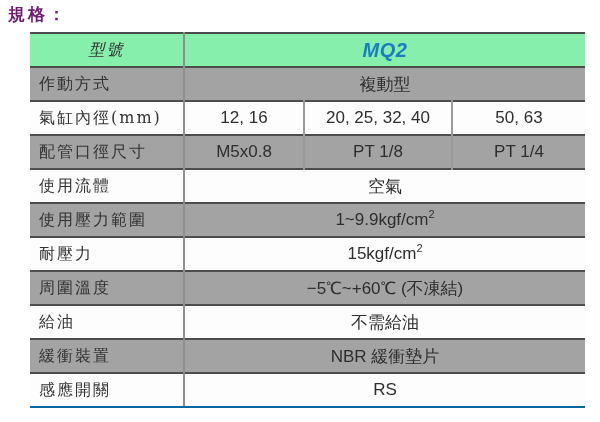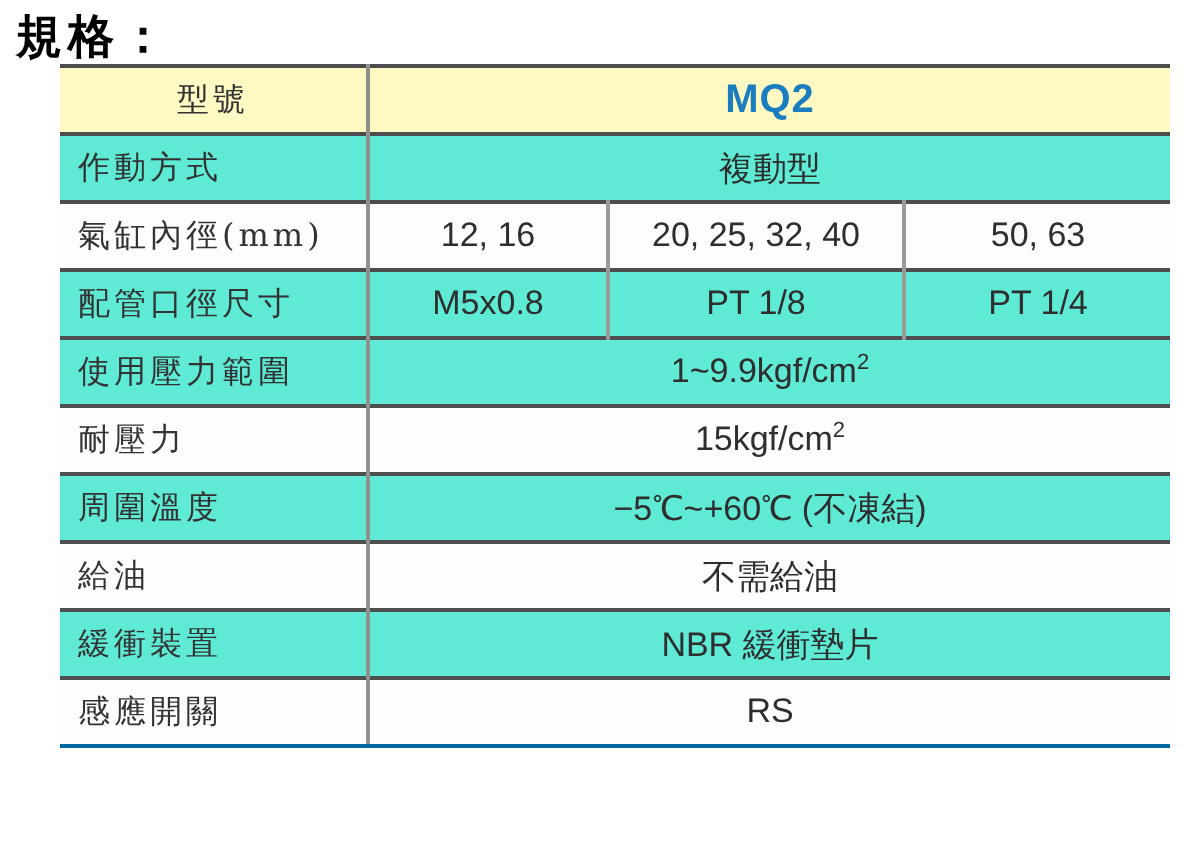--- a/index.html
+++ b/index.html
@@ -9,23 +9,23 @@
     height: 422px;
     background: #ffffff;
     font-family: "Liberation Sans", sans-serif;
     position: relative;
     overflow: hidden;
   }
   .page-title {
     position: absolute;
     left: 8px;
     top: 3px;
-    font-size: 23px;
+    font-size: 17px;
     font-weight: bold;
-    color: #000000;
+    color: #701a75;
     letter-spacing: 3px;
     font-family: Liberation Serif, serif;
   }
   table.spec-table {
     position: absolute;
     left: 30px;
     top: 32px;
     width: 555px;
     border-collapse: collapse;
     table-layout: fixed;
@@ -54,22 +54,22 @@
     font-family: "DejaVu Serif", serif;
   }
   .spec-table td.label-center {
     text-align: center;
     padding-left: 0;
   }
   .spec-table td.sub-divider {
     border-right: 2px solid #9a9a9a;
     text-align: center;
   }
-  tr.row-header td { background: #fef9c3; }
-  tr.row-stripe td { background: #5eead4; }
+  tr.row-header td { background: #86efac; font-style: italic; }
+  tr.row-stripe td { background: #a3a3a3; }
   tr.row-plain td  { background: #fdfdfd; }
   .model-value {
     color: #1a7dc0;
     font-weight: bold;
     font-size: 20px;
     letter-spacing: 0.5px;
   }
   sup.unit-sup {
     font-size: 11px;
     vertical-align: super;
@@ -107,20 +107,24 @@
     <td>50, 63</td>
   </tr>
 
   <tr class="row-stripe">
     <td class="label-cell">配管口徑尺寸</td>
     <td class="sub-divider">M5x0.8</td>
     <td class="sub-divider">PT 1/8</td>
     <td>PT 1/4</td>
   </tr>
 
+  <tr class="row-plain">
+    <td class="label-cell">使用流體</td>
+    <td colspan="3">空氣</td>
+  </tr>
 
   <tr class="row-stripe">
     <td class="label-cell">使用壓力範圍</td>
     <td colspan="3"><span>1~9.9kgf/cm</span><sup class="unit-sup">2</sup></td>
   </tr>
 
   <tr class="row-plain">
     <td class="label-cell">耐壓力</td>
     <td colspan="3"><span>15kgf/cm</span><sup class="unit-sup">2</sup></td>
   </tr>

